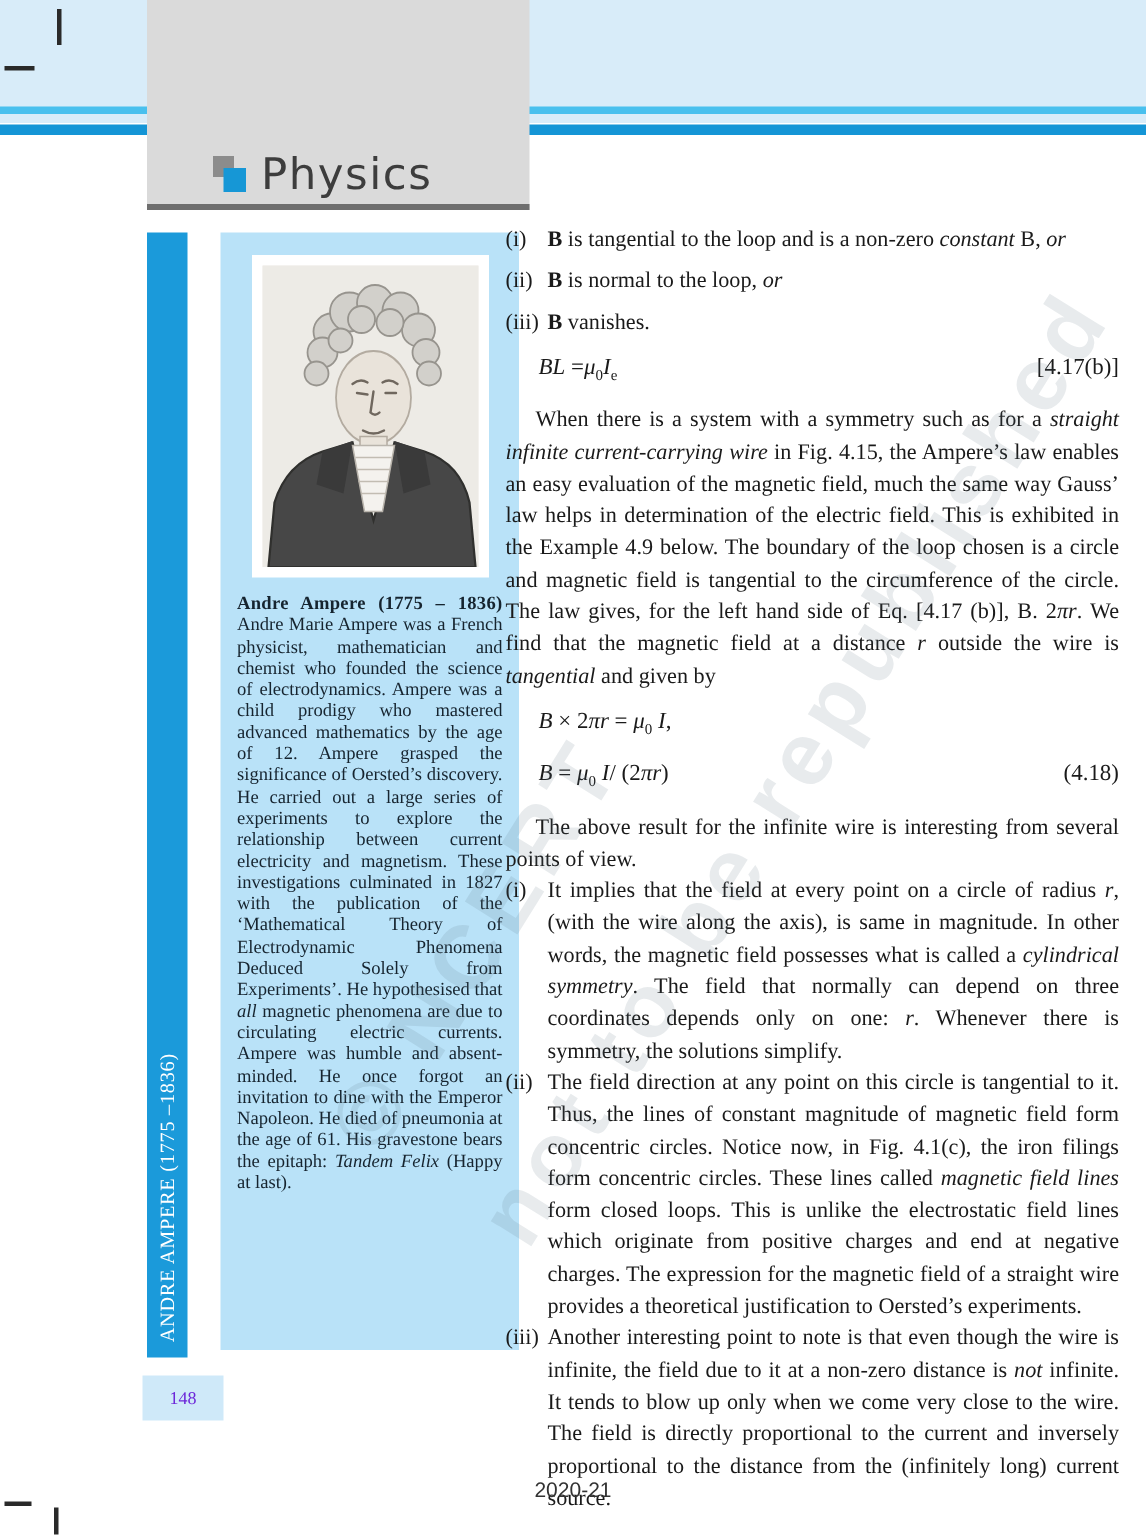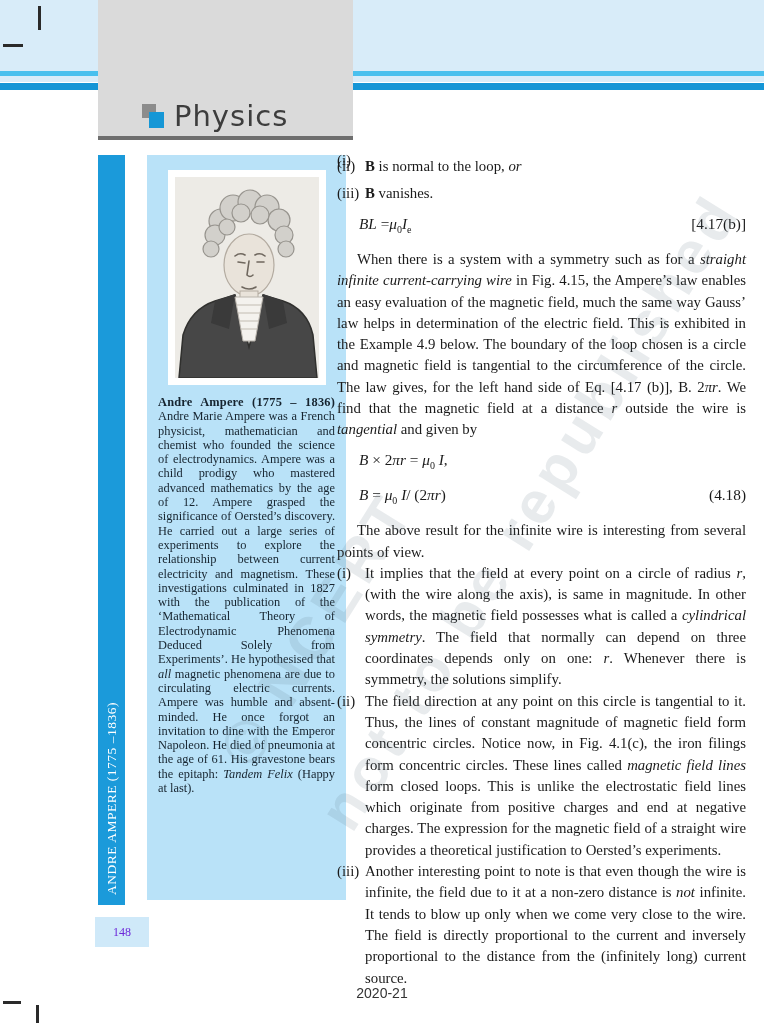--- a/index.html
+++ b/index.html
@@ -137,20 +137,21 @@
     </div>
     <div class="bio"><b>Andre Ampere (1775 – 1836)</b> Andre Marie Ampere was a French physicist, mathematician and chemist who founded the science of electrodynamics. Ampere was a child prodigy who mastered advanced mathematics by the age of 12. Ampere grasped the significance of Oersted’s discovery. He carried out a large series of experiments to explore the relationship between current electricity and magnetism. These investigations culminated in 1827 with the publication of the ‘Mathematical Theory of Electrodynamic Phenomena Deduced Solely from Experiments’. He hypothesised that <i>all</i> magnetic phenomena are due to circulating electric currents. Ampere was humble and absent-minded. He once forgot an invitation to dine with the Emperor Napoleon. He died of pneumonia at the age of 61. His gravestone bears the epitaph: <i>Tandem Felix</i> (Happy at last).</div>
   </div>
 
   <div class="pagenum">148</div>
 
   <div class="main-col">
 
     <div class="li">
       <span class="marker">(i)</span>
+      <span><b>B</b> is tangential to the loop and is a non-zero <i>constant</i> B, <i>or</i></span>
     </div>
     <div class="li">
       <span class="marker">(ii)</span>
       <span><b>B</b> is normal to the loop, <i>or</i></span>
     </div>
     <div class="li li-tight">
       <span class="marker">(iii)</span>
       <span><b>B</b> vanishes.</span>
     </div>
 

